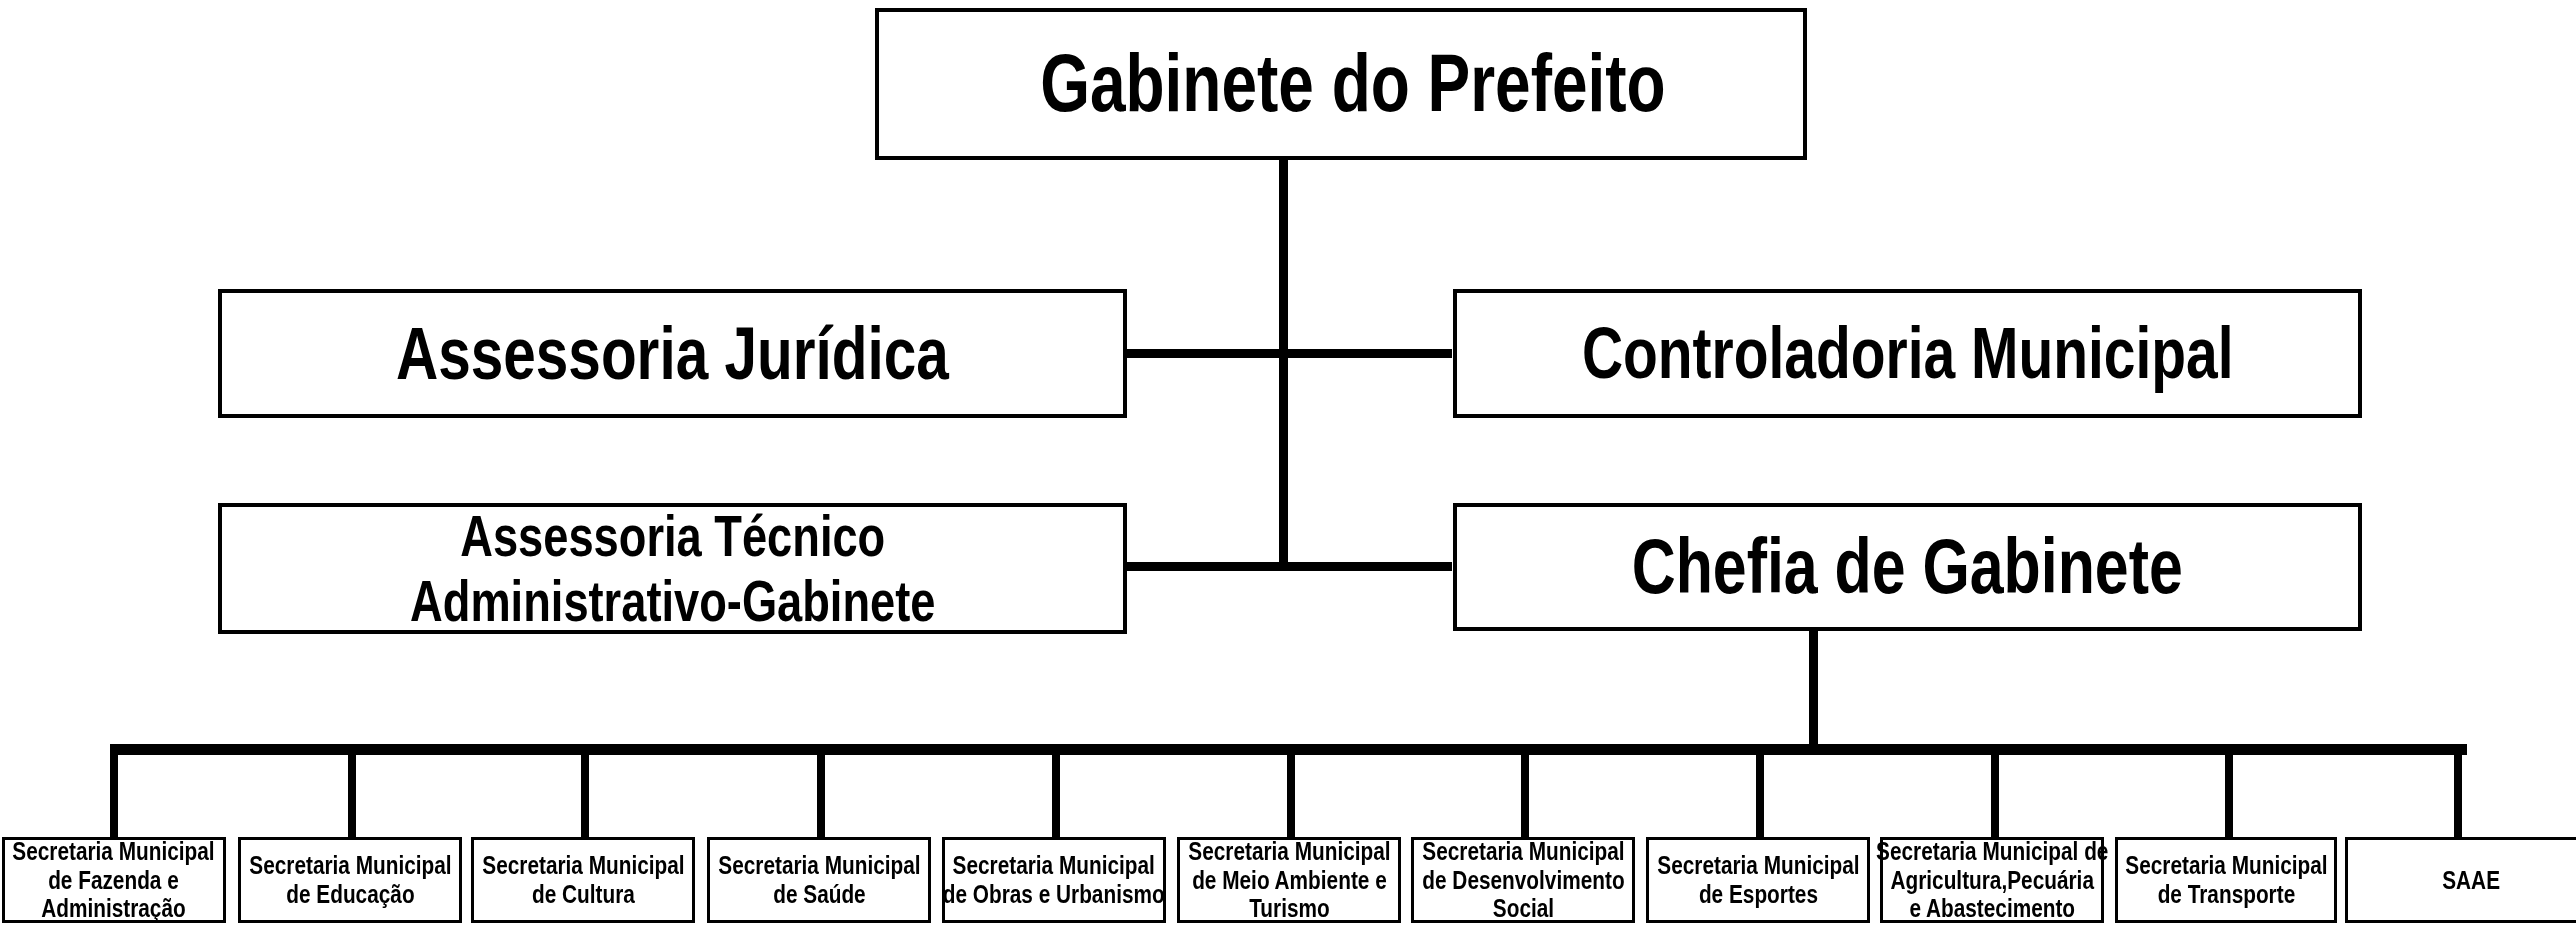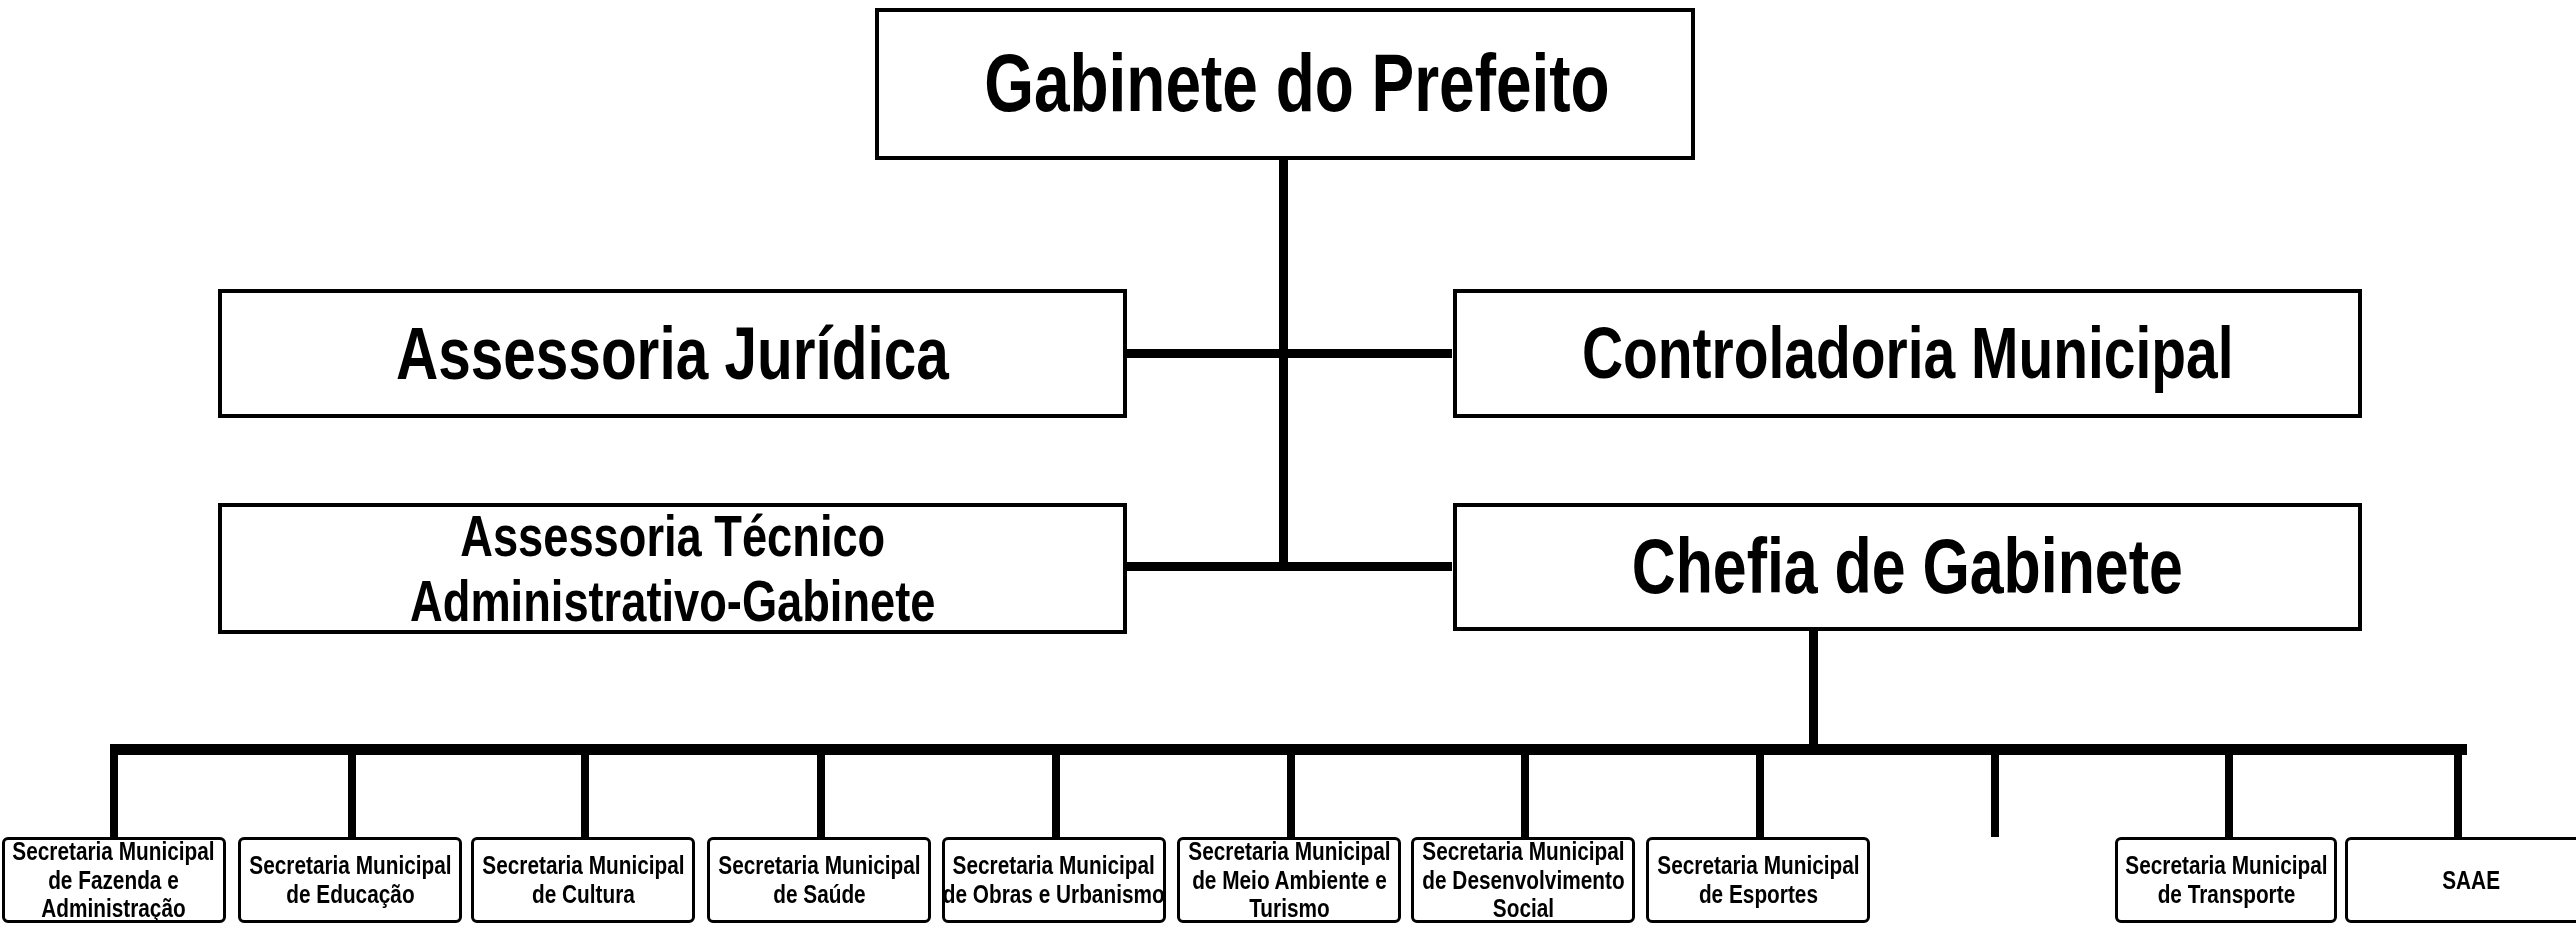--- a/index.html
+++ b/index.html
@@ -28,40 +28,39 @@
   }
   .node .label {
     display: inline-block;
     white-space: pre;
     transform: scaleX(0.78);
     transform-origin: 50% 50%;
     font-weight: 700;
     line-height: 1.05;
   }
 
-  .node-root        { left: 875px;  top: 7.5px;   width: 820px; height: 152px; padding-left: 24px; }
+  .node-root        { left: 875px;  top: 7.5px;   width: 932px; height: 152px; padding-left: 24px; }
   .node-root .label { font-size: 82px; }
 
   .node-l2-left        { left: 218px;  top: 289px; width: 909px; height: 129px; }
   .node-l2-left .label { font-size: 75px; }
 
   .node-l2-right        { left: 1453px; top: 289px; width: 909px; height: 129px; }
   .node-l2-right .label { font-size: 73px; }
 
   .node-l3-left        { left: 218px;  top: 503px; width: 909px; height: 131px; }
   .node-l3-left .label { font-size: 58px; line-height: 1.12; }
 
   .node-l3-right        { left: 1453px; top: 503px; width: 909px; height: 128px; }
   .node-l3-right .label { font-size: 78px; }
 
   .node-sec {
     top: 837px;
     height: 86px;
     border-width: 3.7px;
-    border-radius: 6px;
   }
   .node-sec .label {
     font-size: 26px;
     line-height: 1.1;
     transform: scaleX(0.8);
   }
 
   
   .line {
     position: absolute;
@@ -145,20 +144,25 @@
   </div>
   <div class="node node-sec" style="left:1411px;width:224px">
     <span class="label">Secretaria Municipal
 de Desenvolvimento
 Social</span>
   </div>
   <div class="node node-sec" style="left:1646px;width:224px">
     <span class="label">Secretaria Municipal
 de Esportes</span>
   </div>
+  <div class="node node-sec" style="left:1880px;width:224px">
+    <span class="label">Secretaria Municipal de
+Agricultura,Pecuária
+e Abastecimento</span>
+  </div>
   <div class="node node-sec" style="left:2115px;width:222px">
     <span class="label">Secretaria Municipal
 de Transporte</span>
   </div>
   <div class="node node-sec" style="left:2345px;width:252px">
     <span class="label">SAAE</span>
   </div>
 
 </div>
 

